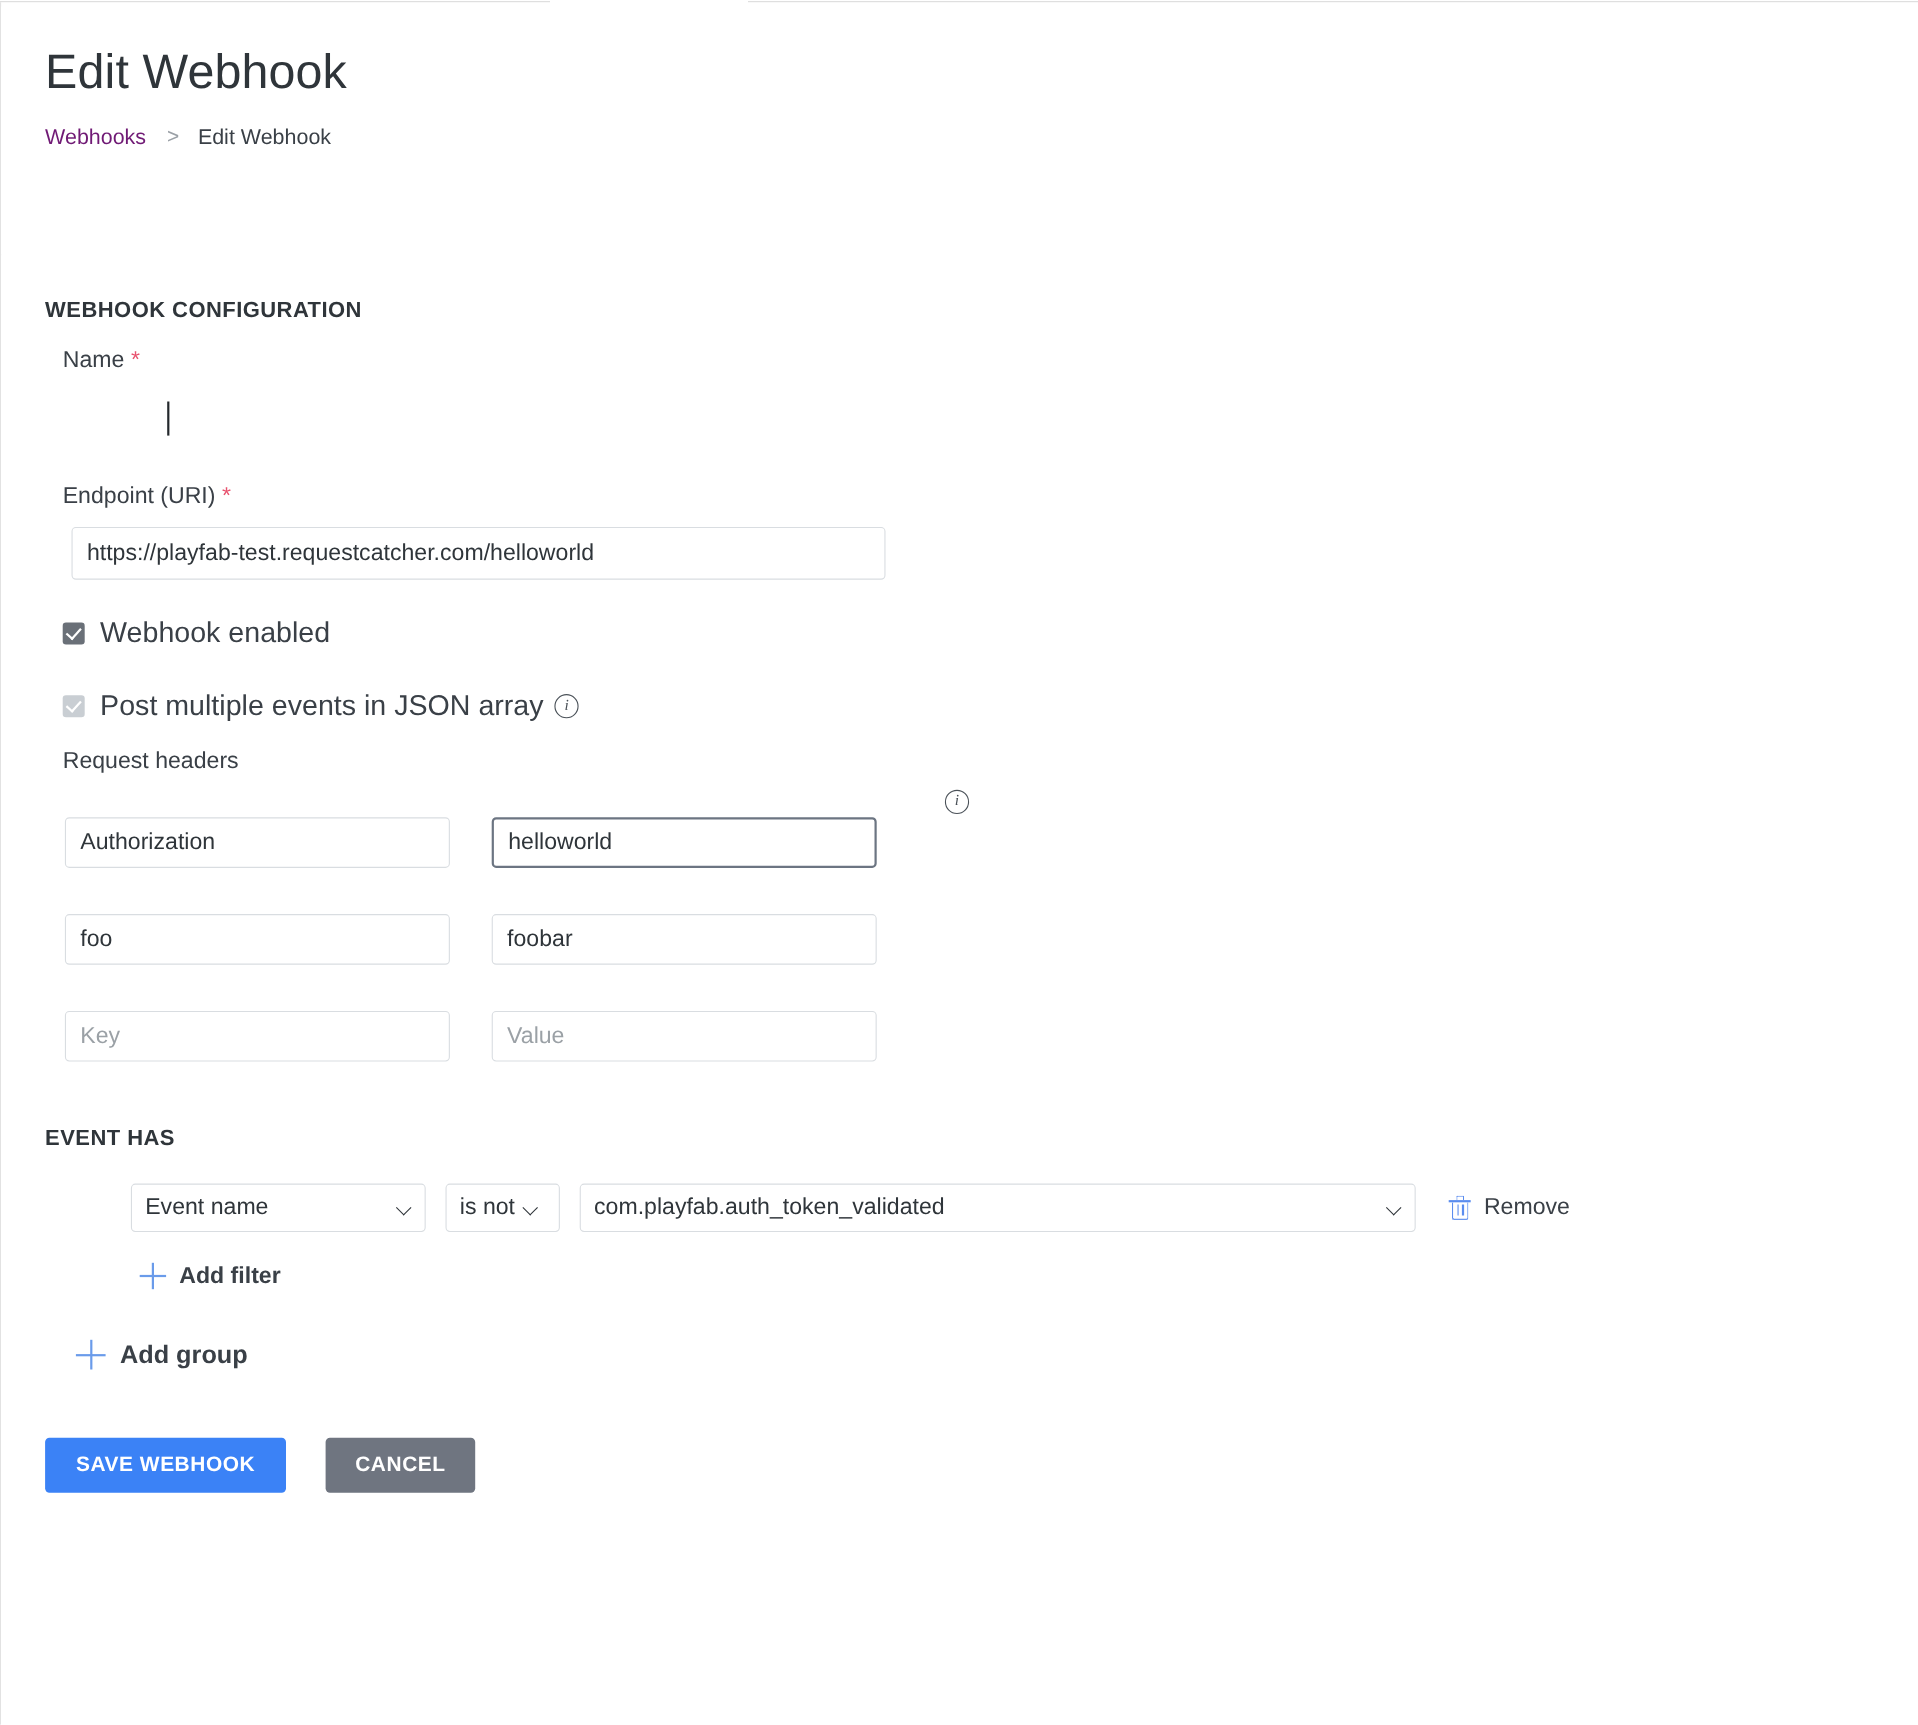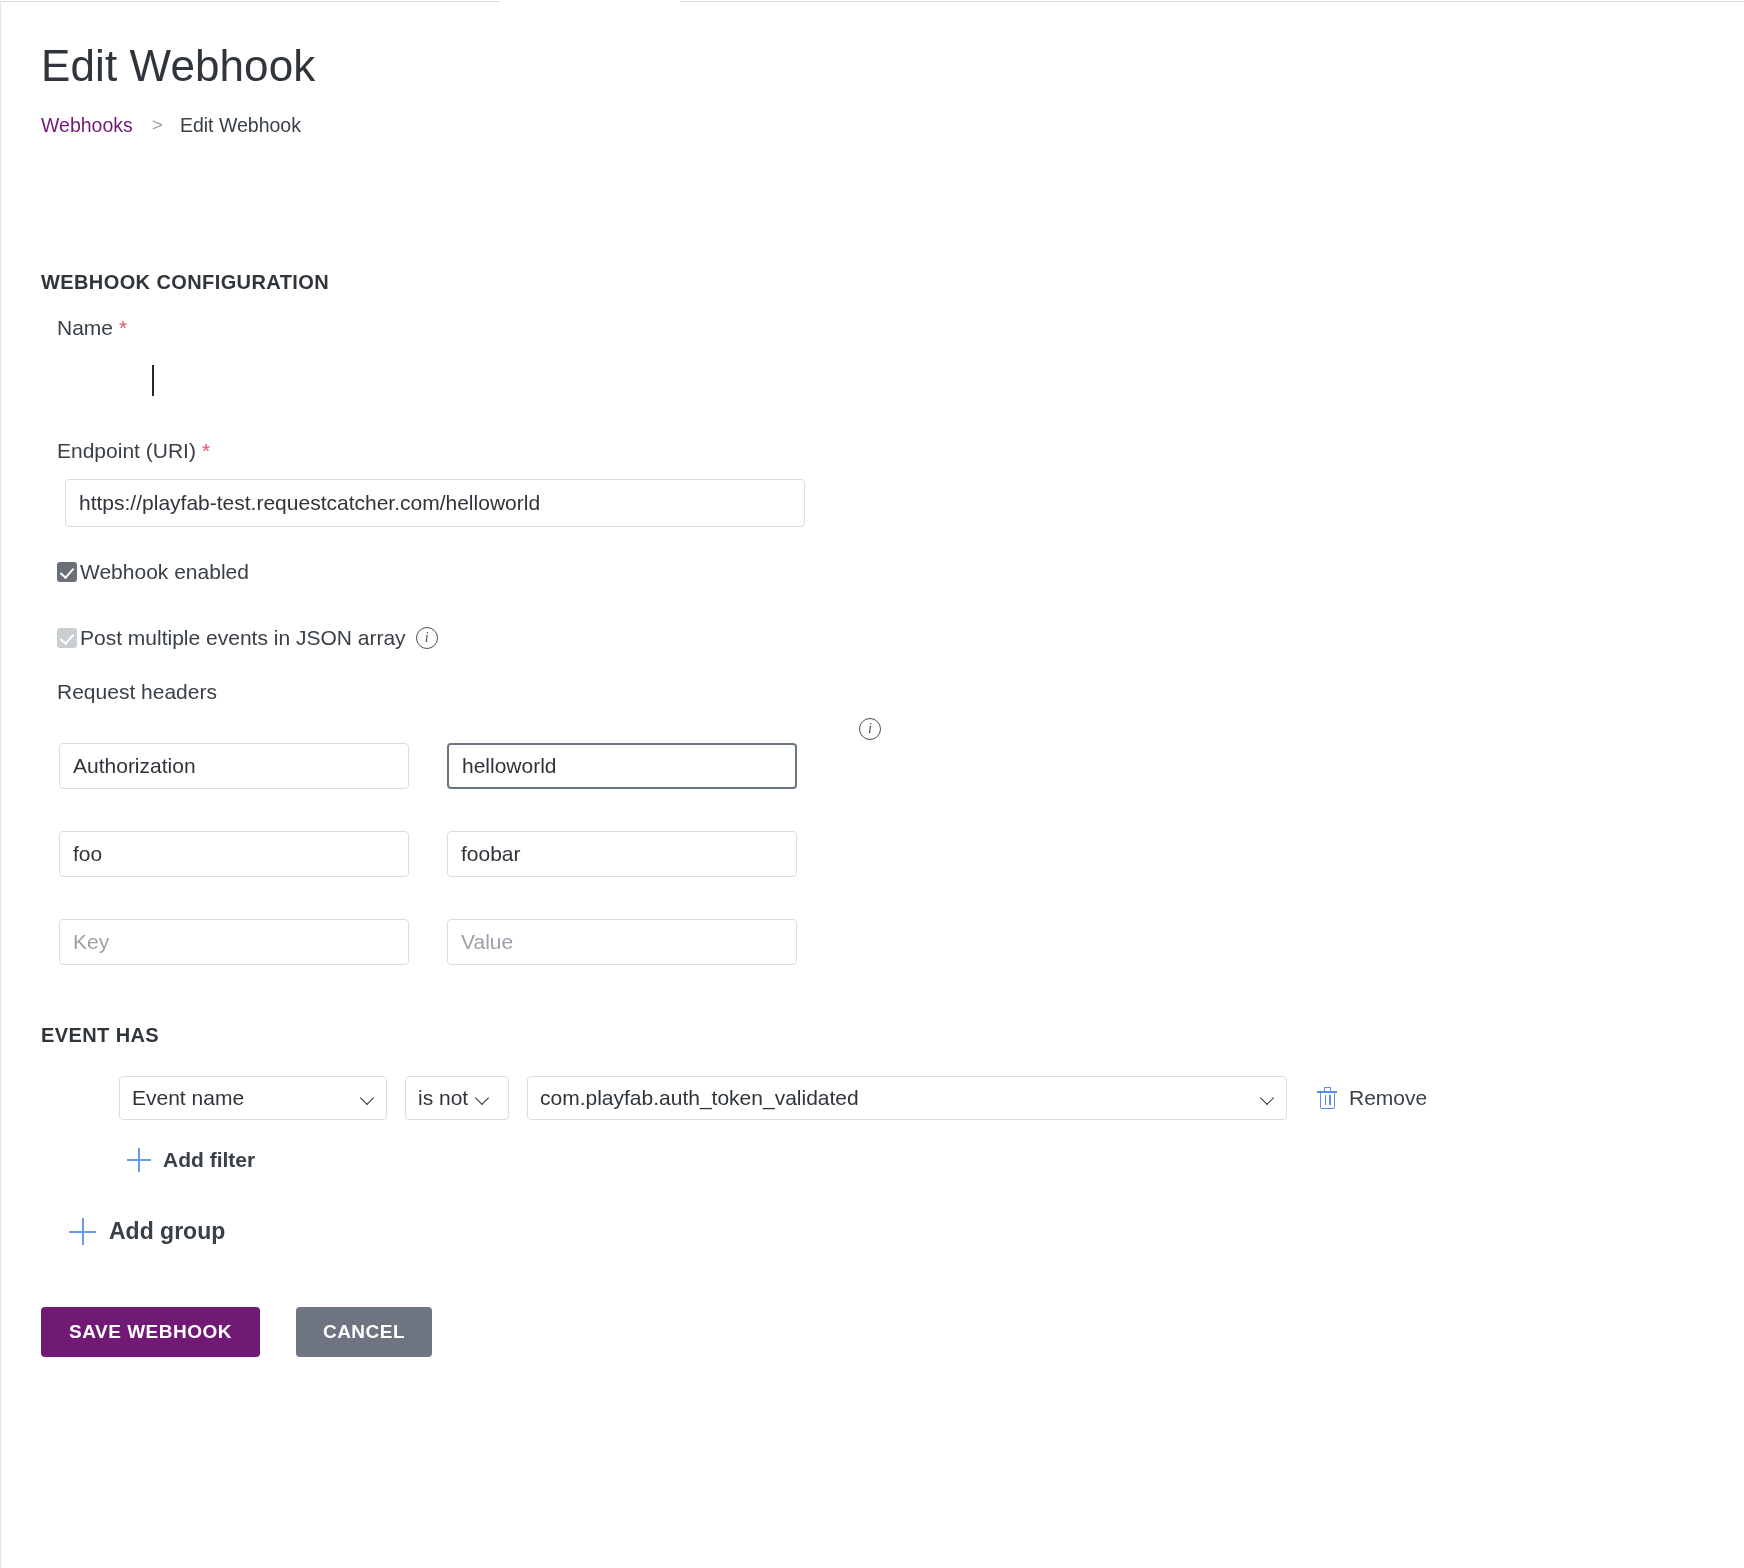--- a/index.html
+++ b/index.html
@@ -187,23 +187,23 @@
   .checkbox.checked::after {
     content: "";
     position: absolute;
     left: 6px; top: 2.5px;
     width: 6px; height: 11px;
     border: solid #fff;
     border-width: 0 2.4px 2.4px 0;
     transform: rotate(42deg);
   }
   .check-label {
-    font-size: 21px;
+    font-size: 26px;
     color: #3a4047;
-    margin-left: 3px;
+    margin-left: 14px;
   }
   .check-label.muted { color: #3a4047; }
   #row-json-array .info-icon {
     position: static;
     margin-left: 10px;
     flex: 0 0 auto;
   }
 
   #label-request-headers { left: 56px; top: 452px; }
 
@@ -362,21 +362,21 @@
     text-transform: uppercase;
     cursor: pointer;
     height: 50px;
     padding: 0 26px;
     line-height: 50px;
     text-align: center;
   }
   #btn-save {
     left: 40px; top: 1079px;
     width: 219px;
-    background: #701a75;
+    background: #3b82f6;
   }
   #btn-cancel {
     left: 295px; top: 1079px;
     width: 136px;
     background: #6f7580;
   }
 </style>
 </head>
 <body>
 

